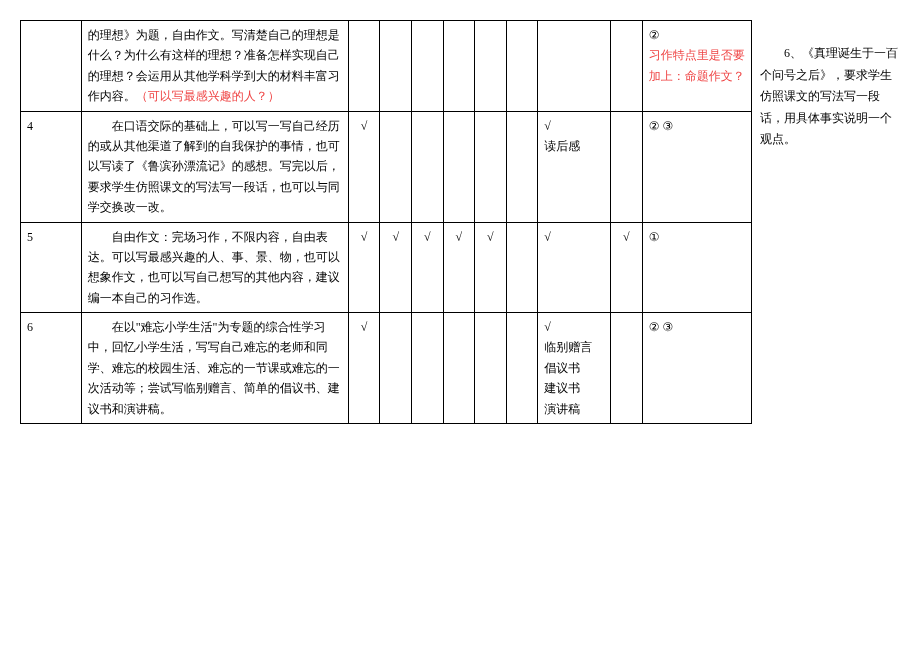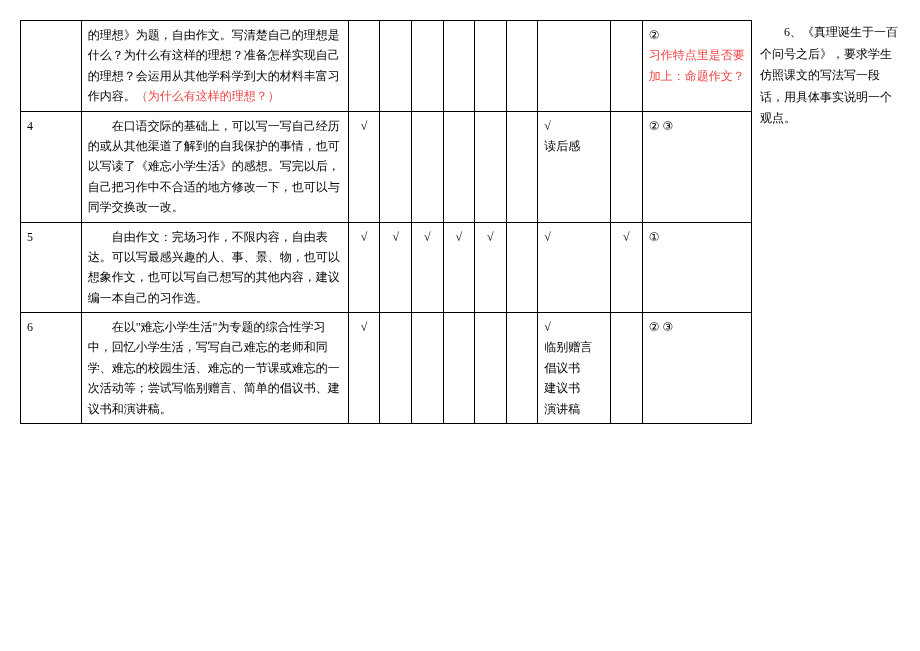--- a/index.html
+++ b/index.html
@@ -49,55 +49,56 @@
     .col-marks {
       width: 90px;
     }
     .text-red {
       color: #ef4444;
     }
     .side-note {
       width: 140px;
       line-height: 1.8;
       padding-top: 2px;
+      margin-top: 21px;
     }
     .indent {
       text-indent: 2em;
       display: block;
     }
     .noindent {
       display: block;
     }
   </style>
 </head>
 <body>
 
 <div class="container">
   <table class="main-table">
     <tbody id="tbody">
         <tr>
           <td class="col-num"></td>
-          <td class="col-content"><span>的理想》为题，自由作文。写清楚自己的理想是什么？为什么有这样的理想？准备怎样实现自己的理想？会运用从其他学科学到大的材料丰富习作内容。</span><span class="text-red">（为什么有这样的理想？）</span></td>
+          <td class="col-content"><span>的理想》为题，自由作文。写清楚自己的理想是什么？为什么有这样的理想？准备怎样实现自己的理想？会运用从其他学科学到大的材料丰富习作内容。</span><span class="text-red">（可以写最感兴趣的人？）</span></td>
           <td class="col-check"></td>
           <td class="col-check"></td>
           <td class="col-check"></td>
           <td class="col-check"></td>
           <td class="col-check"></td>
           <td class="col-check"></td>
           <td class="col-type" style="white-space: pre-line;"></td>
           <td class="col-mid"></td>
           <td class="col-marks">
             <span class="noindent">②</span>
             <span class="noindent text-red">习作特点里是否要加上：命题作文？</span>
           </td>
         </tr>
         <tr>
           <td class="col-num">4</td>
           <td class="col-content">
-            <span class="indent">在口语交际的基础上，可以写一写自己经历的或从其他渠道了解到的自我保护的事情，也可以写读了《难忘小学生活》的感想。写完以后，自己把习作中不合适的地方修改一下，也可以与同学交换改一改。</span>
+            <span class="indent">在口语交际的基础上，可以写一写自己经历的或从其他渠道了解到的自我保护的事情，也可以写读了《鲁滨孙漂流记》的感想。写完以后，要求学生仿照课文的写法写一段话，也可以与同学交换改一改。</span>
           </td>
           <td class="col-check">√</td>
           <td class="col-check"></td>
           <td class="col-check"></td>
           <td class="col-check"></td>
           <td class="col-check"></td>
           <td class="col-check"></td>
           <td class="col-type" style="white-space: pre-line;">√
 读后感</td>
           <td class="col-mid"></td>

